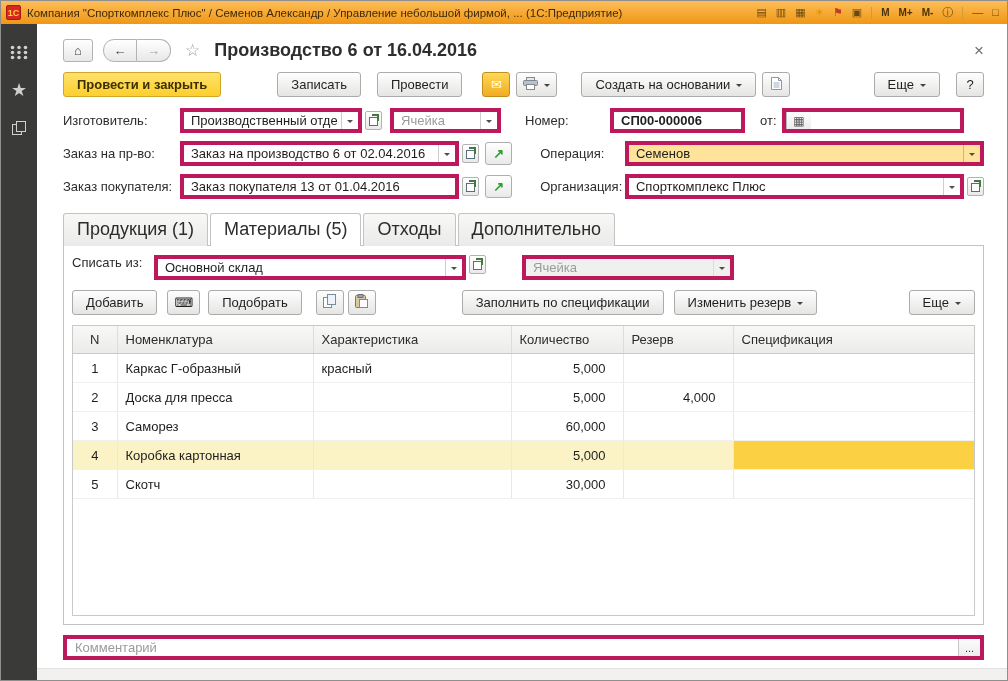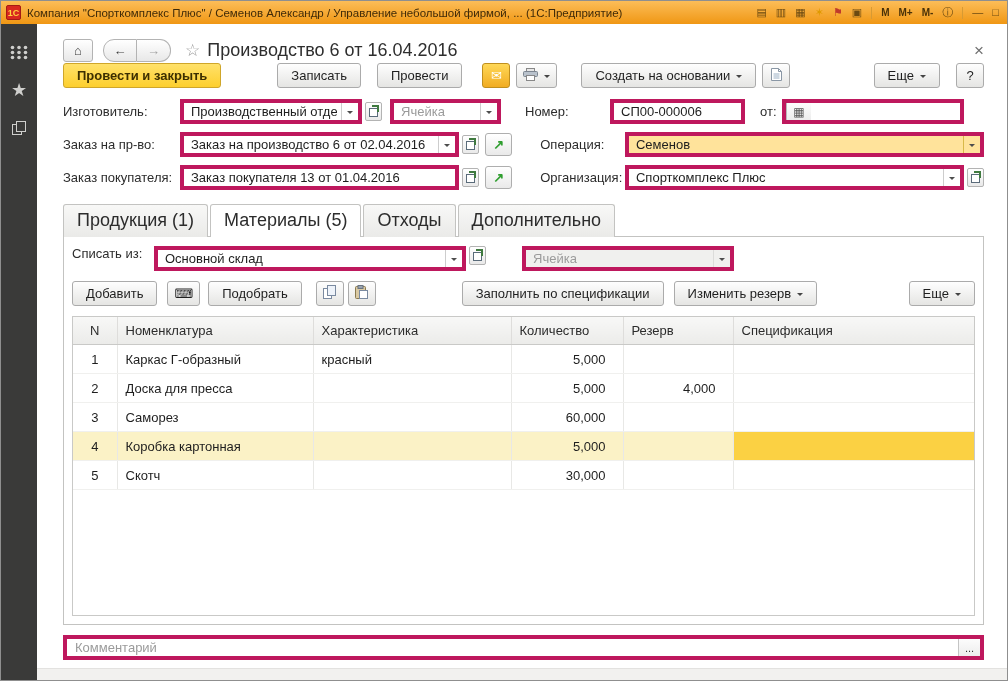--- a/index.html
+++ b/index.html
@@ -20,33 +20,33 @@
 .sidebar{width:36px;flex:none;background:#3a3a39;display:flex;flex-direction:column;align-items:center;padding-top:18px;gap:18px}
 .sb-ic{width:20px;height:20px;display:flex;align-items:center;justify-content:center;color:#cfcfcd;cursor:pointer;font-size:18px;line-height:1}
 .content{flex:1;min-width:0;display:flex;flex-direction:column;background:#fff;padding:0 23px 0 26px;position:relative}
 
 .navrow{display:flex;align-items:center;margin-top:13px;height:26px;flex:none}
 .navbtn{height:23px;min-width:30px;padding:0 6px;border:1px solid #b3b3b3;border-radius:3px;background:linear-gradient(#ffffff,#e8e8e8);font-size:13px;color:#3c3c3c;display:inline-flex;align-items:center;justify-content:center;cursor:pointer;font-family:inherit}
 .navpair{display:inline-flex;margin-left:10px}
 .navpair .navbtn:first-child{border-radius:11px 0 0 11px;min-width:34px}
 .navpair .navbtn:last-child{border-radius:0 11px 11px 0;border-left:none;min-width:34px;color:#a2a2a2}
 .favstar{margin-left:14px;font-size:17px;color:#9d9d9d;cursor:pointer}
-.page-title{margin-left:7px;font-size:18px;font-weight:400;color:#2e2e2e;white-space:nowrap}
+.page-title{margin-left:14px;font-size:18px;font-weight:700;color:#2e2e2e;white-space:nowrap}
 .close-x{margin-left:auto;font-size:17px;color:#6f6f6f;cursor:pointer;line-height:1}
 
 .sectabs{display:flex;gap:32px;margin-top:7px;flex:none;font-size:13.5px;padding-left:2px}
 .sectab{padding:4px 0;color:#2d2d2d;cursor:pointer}
 .sectab.active{color:#2e8b2e;font-weight:700}
 
 .btn{height:25px;padding:0 13px;border:1px solid #ababab;border-radius:3px;background:linear-gradient(#fefefe,#e5e5e3);font-size:13px;color:#1f1f1f;display:inline-flex;align-items:center;gap:6px;cursor:pointer;font-family:inherit;white-space:nowrap}
 .btn.primary{background:linear-gradient(#ffe16a,#fdcf2e);border-color:#cfa62a;font-weight:700;color:#3c2f00}
 .btn.mail{background:linear-gradient(#ffd857,#f1ac22);border-color:#c08f1e;color:#fff;min-width:28px;padding:0 6px;justify-content:center;font-size:13px}
 .iconbtn{padding:0 6px;min-width:28px;justify-content:center}
 .caret{width:0;height:0;border:3.5px solid transparent;border-top-color:#444;margin-top:4px}
-.cmdbar{display:flex;align-items:center;flex:none}
+.cmdbar{display:flex;align-items:center;margin-top:9px;flex:none}
 .ml4{margin-left:4px}.ml6{margin-left:6px}.ml8{margin-left:8px}.ml10{margin-left:10px}
 .ml14{margin-left:14px}.ml16{margin-left:16px}.ml20{margin-left:20px}.ml24{margin-left:24px}
 .ml56{margin-left:56px}.ml86{margin-left:86px}.mlauto{margin-left:auto}
 
 .form{margin-top:11px;flex:none;font-size:13px;color:#2c2c2c}
 .frow{display:flex;align-items:center;height:25px;margin-top:8px}
 .frow:first-child{margin-top:0}
 .flabel{width:117px;flex:none}
 .field{height:25px;border:4px solid #be185d;background:#fff;display:flex;align-items:center;font-size:13px;color:#1e1e1e}
 .combo{padding-left:7px}
@@ -209,21 +209,21 @@
               </span>
           </div>
           <button class="openbtn"></button>
           <div class="field combo muted ml8" style="width:111px">
             <span class="fval">Ячейка</span>
             <span class="dd">
                 <i></i>
               </span>
           </div>
           <span class="rlabel" style="width:85px;margin-left:24px">Номер:</span>
-          <input class="field" style="width: 135px;" value="СП00-000006">
+          <input class="field" style="width: 135px; font-weight: bold;" value="СП00-000006">
           <span class="rlabel" style="width:22px;margin-left:15px">от:</span>
           <div class="field datewrap" style="width:182px">
             <span class="calbtn">▦</span>
           </div>
         </div>
 
         <div class="frow">
           <span class="flabel">Заказ на пр-во:</span>
           <div class="field combo" style="width:280px">
             <span class="fval">Заказ на производство 6 от 02.04.2016</span>

